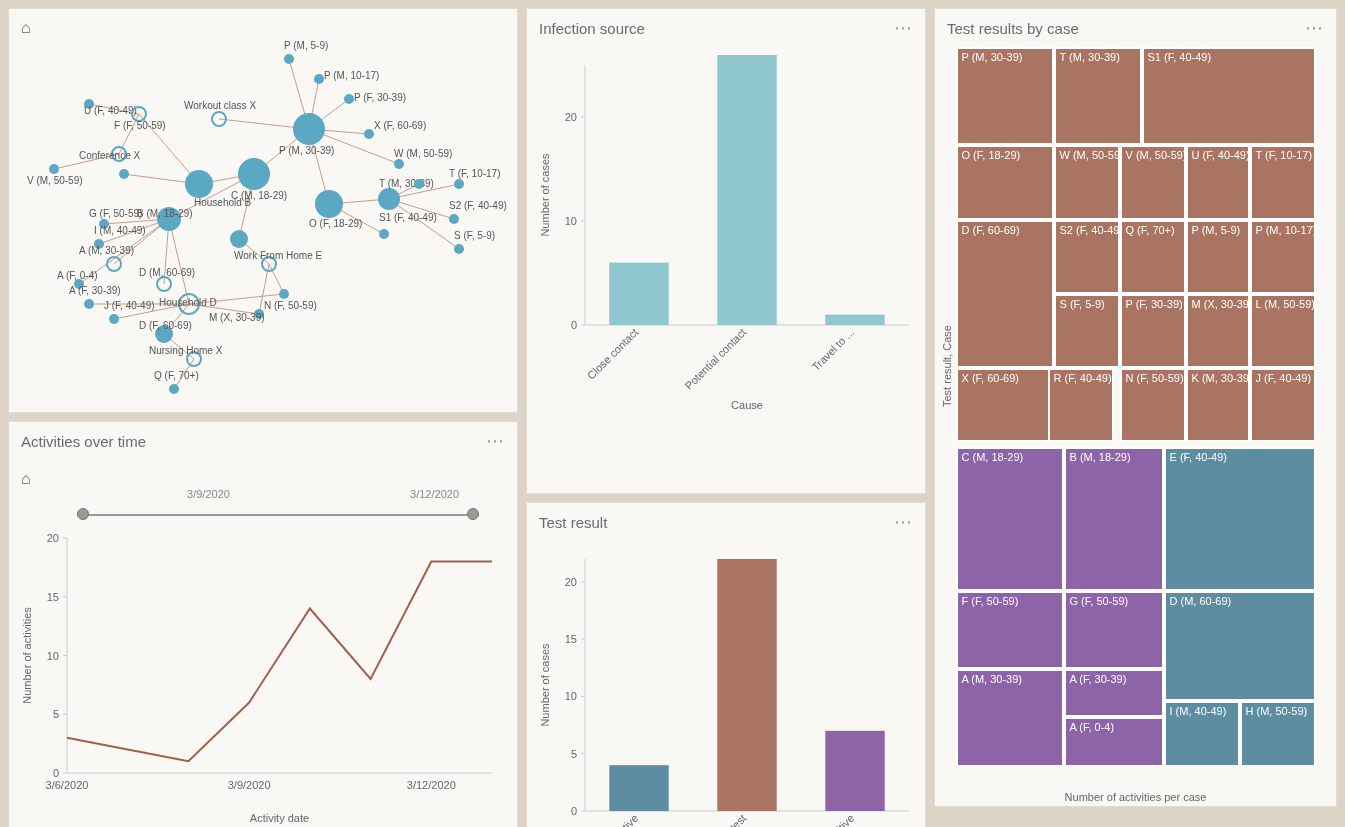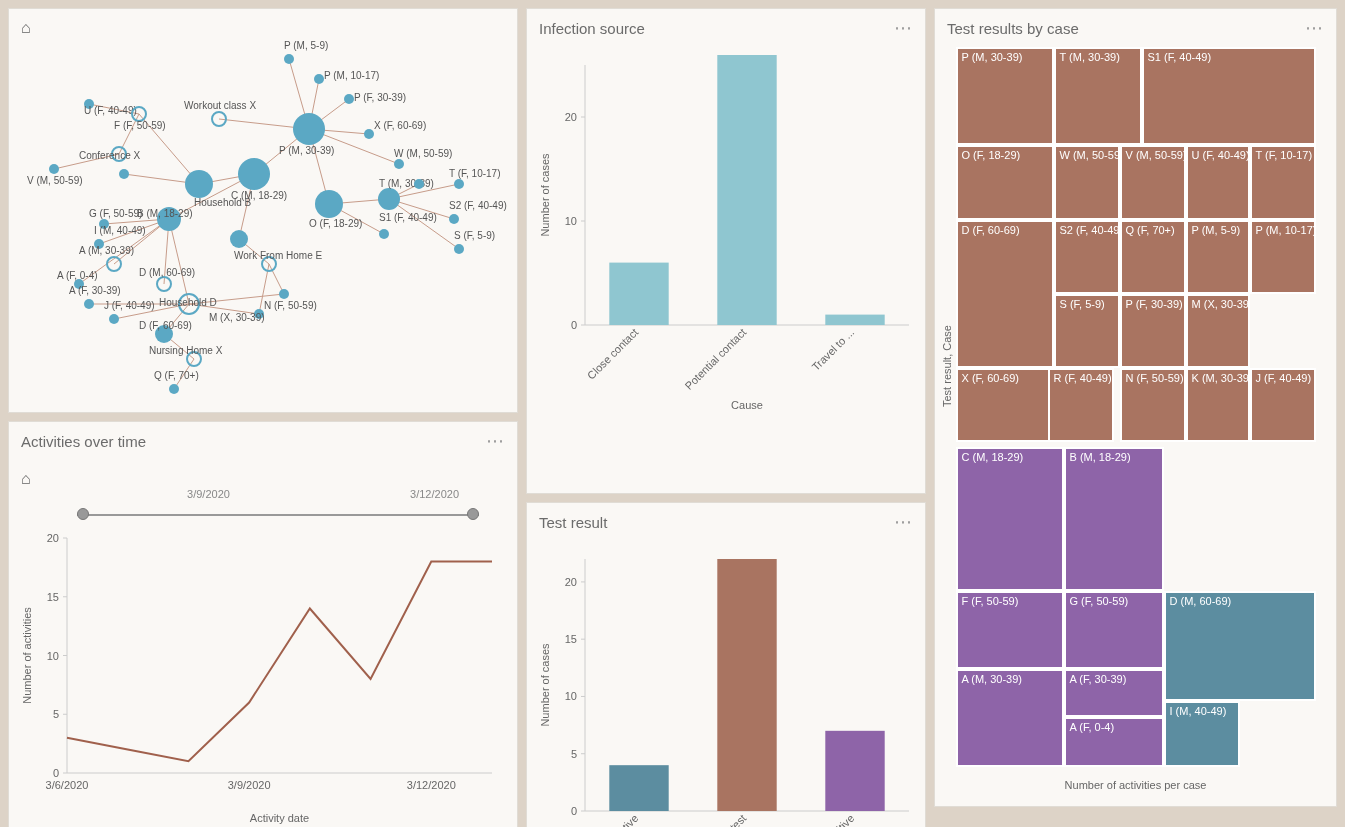--- a/index.html
+++ b/index.html
@@ -276,31 +276,34 @@
           <div class="treemap-cell c-brown" style="left:230px;top:98px;width:64px;height:75px">U (F, 40-49)</div>
           <div class="treemap-cell c-brown" style="left:294px;top:98px;width:66px;height:75px">T (F, 10-17)</div>
           <div class="treemap-cell c-brown" style="left:0px;top:173px;width:98px;height:148px">D (F, 60-69)</div>
           <div class="treemap-cell c-brown" style="left:98px;top:173px;width:66px;height:74px">S2 (F, 40-49)</div>
           <div class="treemap-cell c-brown" style="left:164px;top:173px;width:66px;height:74px">Q (F, 70+)</div>
           <div class="treemap-cell c-brown" style="left:230px;top:173px;width:64px;height:74px">P (M, 5-9)</div>
           <div class="treemap-cell c-brown" style="left:294px;top:173px;width:66px;height:74px">P (M, 10-17)</div>
           <div class="treemap-cell c-brown" style="left:98px;top:247px;width:66px;height:74px">S (F, 5-9)</div>
           <div class="treemap-cell c-brown" style="left:164px;top:247px;width:66px;height:74px">P (F, 30-39)</div>
           <div class="treemap-cell c-brown" style="left:230px;top:247px;width:64px;height:74px">M (X, 30-39)</div>
+          <div class="treemap-cell c-brown" style="left:294px;top:247px;width:66px;height:74px">L (M, 50-59)</div>
           <div class="treemap-cell c-brown" style="left:0px;top:321px;width:98px;height:74px">X (F, 60-69)</div>
           <div class="treemap-cell c-brown" style="left:92px;top:321px;width:66px;height:74px">R (F, 40-49)</div>
           <div class="treemap-cell c-brown" style="left:164px;top:321px;width:66px;height:74px">N (F, 50-59)</div>
           <div class="treemap-cell c-brown" style="left:230px;top:321px;width:64px;height:74px">K (M, 30-39)</div>
           <div class="treemap-cell c-brown" style="left:294px;top:321px;width:66px;height:74px">J (F, 40-49)</div>
           <div class="treemap-cell c-purple" style="left:0px;top:400px;width:108px;height:144px">C (M, 18-29)</div>
           <div class="treemap-cell c-purple" style="left:108px;top:400px;width:100px;height:144px">B (M, 18-29)</div>
+          <div class="treemap-cell c-teal" style="left:208px;top:400px;width:152px;height:144px">E (F, 40-49)</div>
           <div class="treemap-cell c-purple" style="left:0px;top:544px;width:108px;height:78px">F (F, 50-59)</div>
           <div class="treemap-cell c-purple" style="left:108px;top:544px;width:100px;height:78px">G (F, 50-59)</div>
           <div class="treemap-cell c-teal" style="left:208px;top:544px;width:152px;height:110px">D (M, 60-69)</div>
           <div class="treemap-cell c-purple" style="left:0px;top:622px;width:108px;height:98px">A (M, 30-39)</div>
           <div class="treemap-cell c-purple" style="left:108px;top:622px;width:100px;height:48px">A (F, 30-39)</div>
           <div class="treemap-cell c-purple" style="left:108px;top:670px;width:100px;height:50px">A (F, 0-4)</div>
           <div class="treemap-cell c-teal" style="left:208px;top:654px;width:76px;height:66px">I (M, 40-49)</div>
+          <div class="treemap-cell c-teal" style="left:284px;top:654px;width:76px;height:66px">H (M, 50-59)</div>
         </div>
-   <div style="text-align:center;font-size:11px;color:#666;position:absolute;bottom:16px;width:100%">Number of activities per case</div>
+   <div style="text-align:center;font-size:11px;color:#666;position:absolute;bottom:4px;width:100%">Number of activities per case</div>
   </div>
  </div>
 </div>
 
 </body></html>

